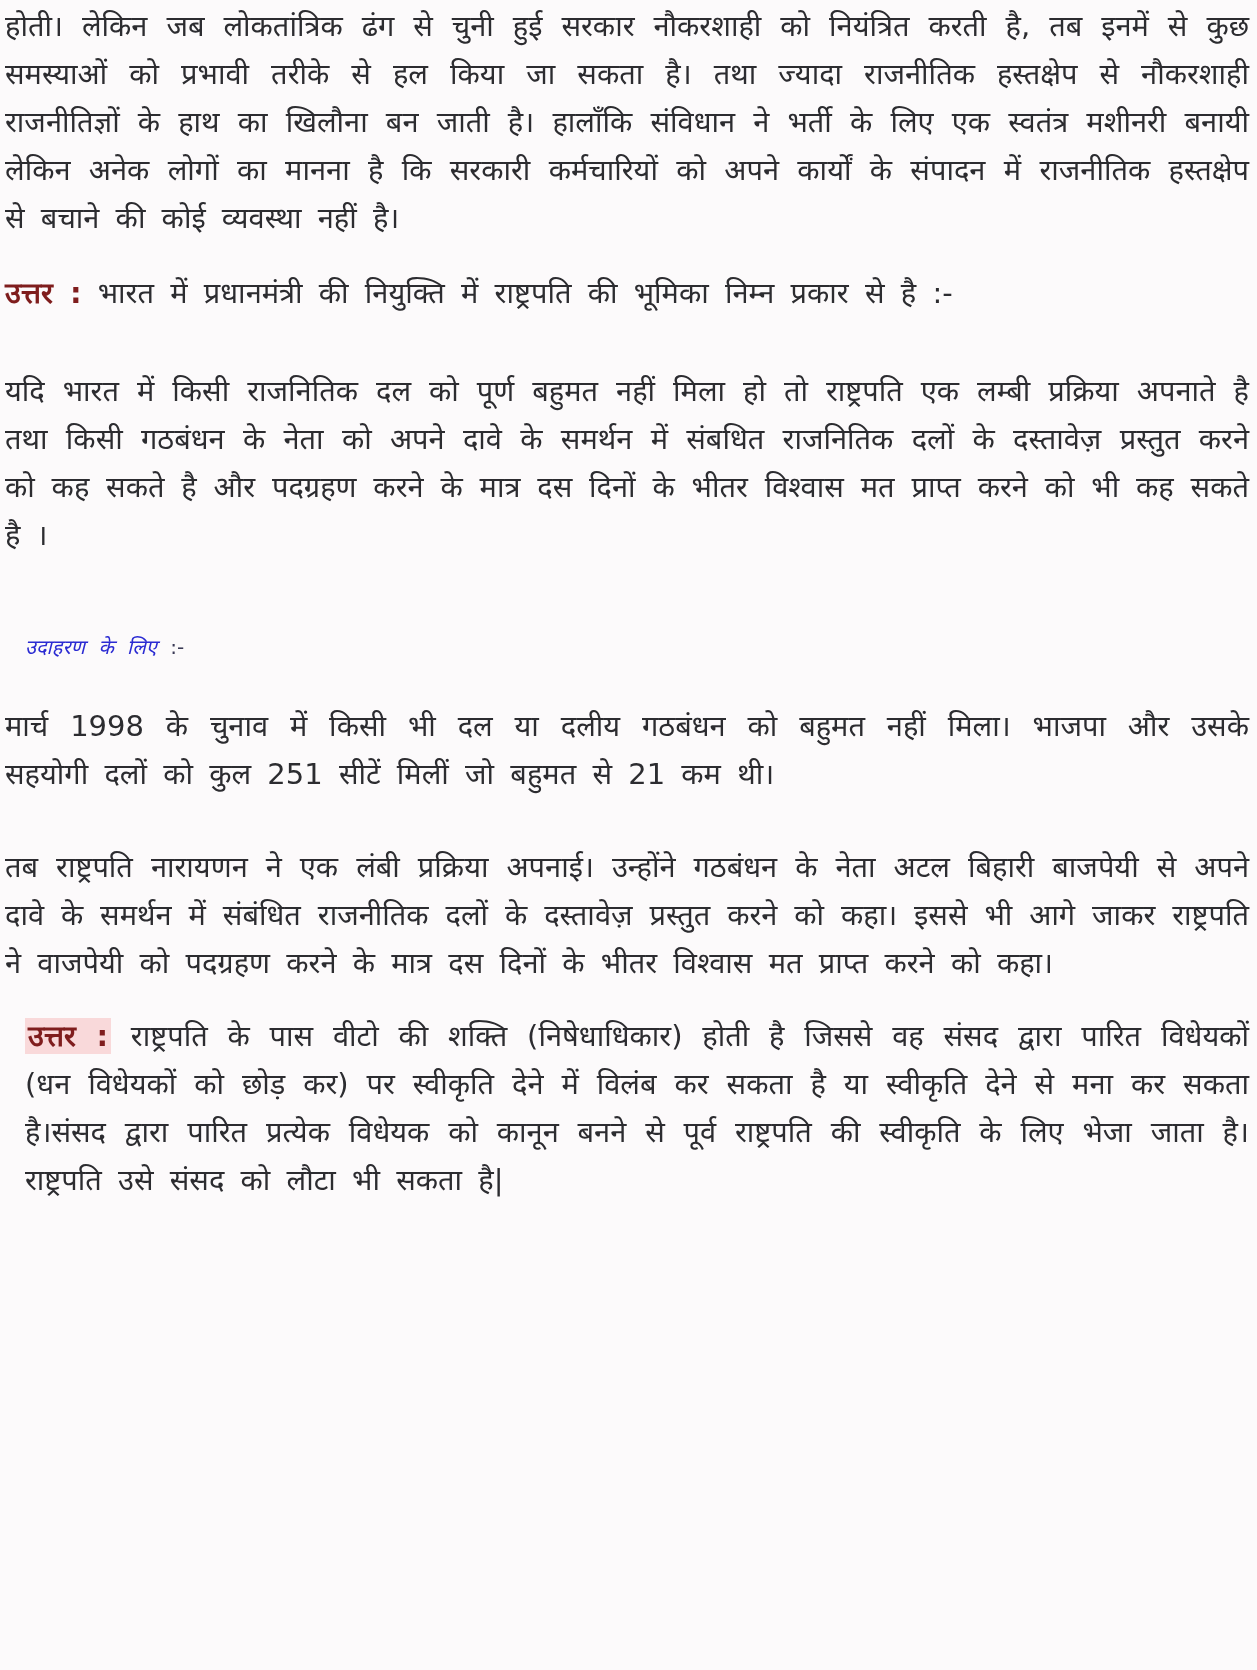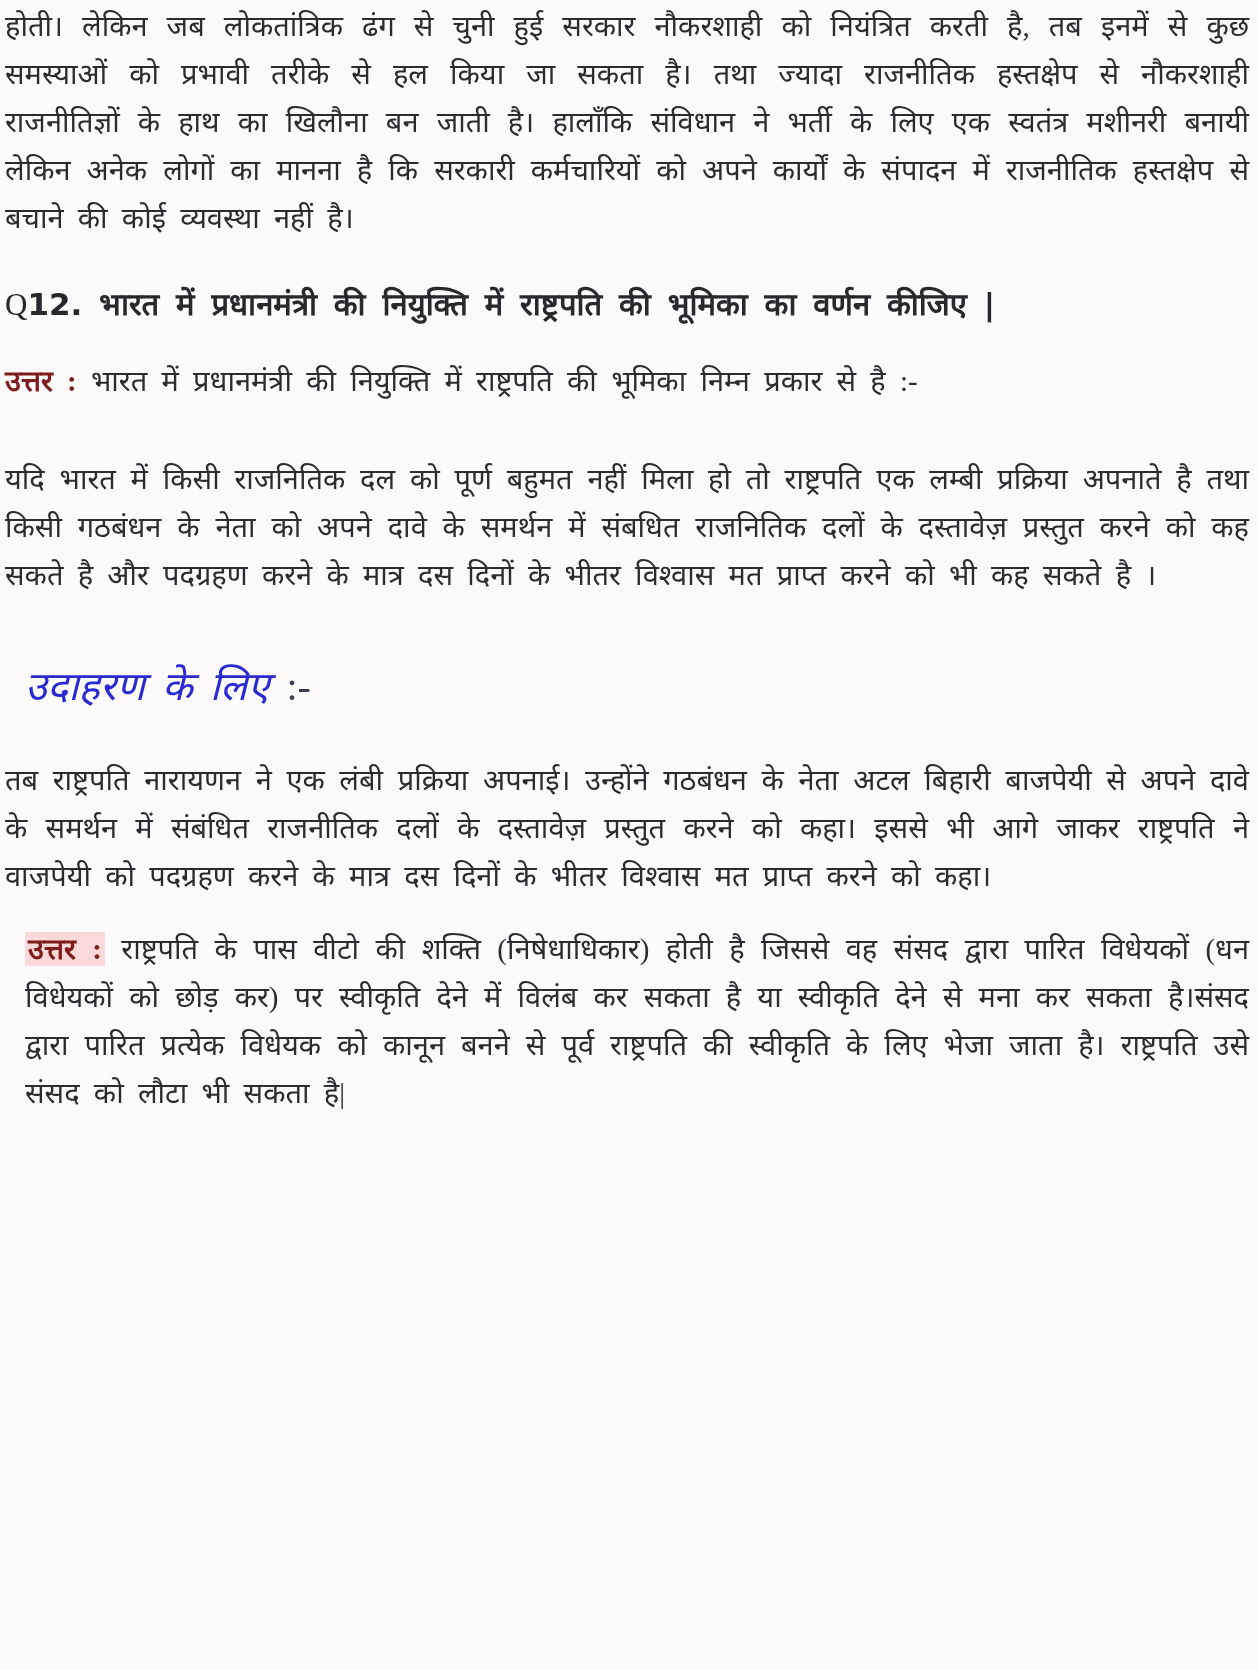--- a/index.html
+++ b/index.html
@@ -16,21 +16,20 @@
   }
   .doc {
     padding: 2px 8px 0 5px;
     font-size: 29px;
     line-height: 48px;
   }
   .para {
     margin: 0;
     text-align: justify;
     word-spacing: 7px;
-    font-family: Liberation Serif, serif;
   }
   .q-heading {
     margin: 0;
     font-weight: bold;
     font-size: 31px;
     line-height: 50px;
     text-align: justify;
     word-spacing: 6px;
     color: #29292d;
   }
@@ -51,45 +50,45 @@
     padding: 1px 3px;
   }
   .mt-heading-q12 { margin-top: 37px; }
   .mt-answer-intro { margin-top: 27px; }
   .mt-answer-body { margin-top: 50px; }
   .example-label {
     margin: 64px 0 0 0;
     padding-left: 20px;
     color: #2a2ad2;
     font-style: italic;
-    font-size: 40px;
+    font-size: 20px;
   }
   .example-label .suffix {
     color: #3a3a55;
     font-style: normal;
   }
   .mt-example-p1 { margin-top: 31px; }
   .mt-example-p2 { margin-top: 45px; }
   .mt-heading-q13 { margin-top: 47px; }
   .mt-q13-answer { margin-top: 25px; margin-left: 20px; }
 </style>
 </head>
 <body>
 
 <div class="doc">
 
   <p class="para">होती। लेकिन जब लोकतांत्रिक ढंग से चुनी हुई सरकार नौकरशाही को नियंत्रित करती है, तब इनमें से कुछ समस्याओं को प्रभावी तरीके से हल किया जा सकता है। तथा ज्यादा राजनीतिक हस्तक्षेप से नौकरशाही राजनीतिज्ञों के हाथ का खिलौना बन जाती है। हालाँकि संविधान ने भर्ती के लिए एक स्वतंत्र मशीनरी बनायी लेकिन अनेक लोगों का मानना है कि सरकारी कर्मचारियों को अपने कार्यों के संपादन में राजनीतिक हस्तक्षेप से बचाने की कोई व्यवस्था नहीं है।</p>
 
-  <p class="q-heading mt-heading-q12"><span class="q-label">Q12.</span>&nbsp;<span>भारत में प्रधानमंत्री की नियुक्ति में राष्ट्रपति की भूमिका का वर्णन कीजिए |</span></p>
 
   <p class="para mt-answer-intro"><span class="answer-label">उत्तर :</span>&nbsp;<span>भारत में प्रधानमंत्री की नियुक्ति में राष्ट्रपति की भूमिका निम्न प्रकार से है :-</span></p>
 
   <p class="para mt-answer-body">यदि भारत में किसी राजनितिक दल को पूर्ण बहुमत नहीं मिला हो तो राष्ट्रपति एक लम्बी प्रक्रिया अपनाते है तथा किसी गठबंधन के नेता को अपने दावे के समर्थन में संबधित राजनितिक दलों के  दस्तावेज़ प्रस्तुत करने को कह सकते है और पदग्रहण करने के मात्र दस दिनों के भीतर विश्वास मत प्राप्त करने को भी कह सकते है ।</p>
 
   <p class="para example-label"><span>उदाहरण के लिए</span><span class="suffix"> :-</span></p>
 
+  <p class="para mt-example-p1">मार्च 1998 के चुनाव में किसी भी दल या दलीय गठबंधन को बहुमत नहीं मिला। भाजपा और उसके सहयोगी दलों को कुल 251 सीटें मिलीं जो बहुमत से 21 कम थी।</p>
 
   <p class="para mt-example-p2">तब राष्ट्रपति नारायणन ने एक लंबी प्रक्रिया अपनाई। उन्होंने गठबंधन के नेता अटल बिहारी बाजपेयी से अपने दावे के समर्थन में संबंधित राजनीतिक दलों के दस्तावेज़ प्रस्तुत करने को कहा। इससे भी आगे जाकर राष्ट्रपति ने वाजपेयी को पदग्रहण करने के मात्र दस दिनों के भीतर विश्वास मत प्राप्त करने को कहा।</p>
 
 
   <p class="para mt-q13-answer"><span class="answer-label highlighted">उत्तर :</span>&nbsp;<span>राष्ट्रपति के पास वीटो की शक्ति (निषेधाधिकार) होती है जिससे वह संसद द्वारा पारित विधेयकों (धन विधेयकों को छोड़ कर) पर स्वीकृति देने में विलंब कर सकता है या स्वीकृति देने से मना कर सकता है।संसद द्वारा पारित प्रत्येक विधेयक को कानून बनने से पूर्व राष्ट्रपति की स्वीकृति के लिए भेजा जाता है। राष्ट्रपति उसे संसद को लौटा भी सकता है|</span></p>
 
 </div>
 
 </body></html>

